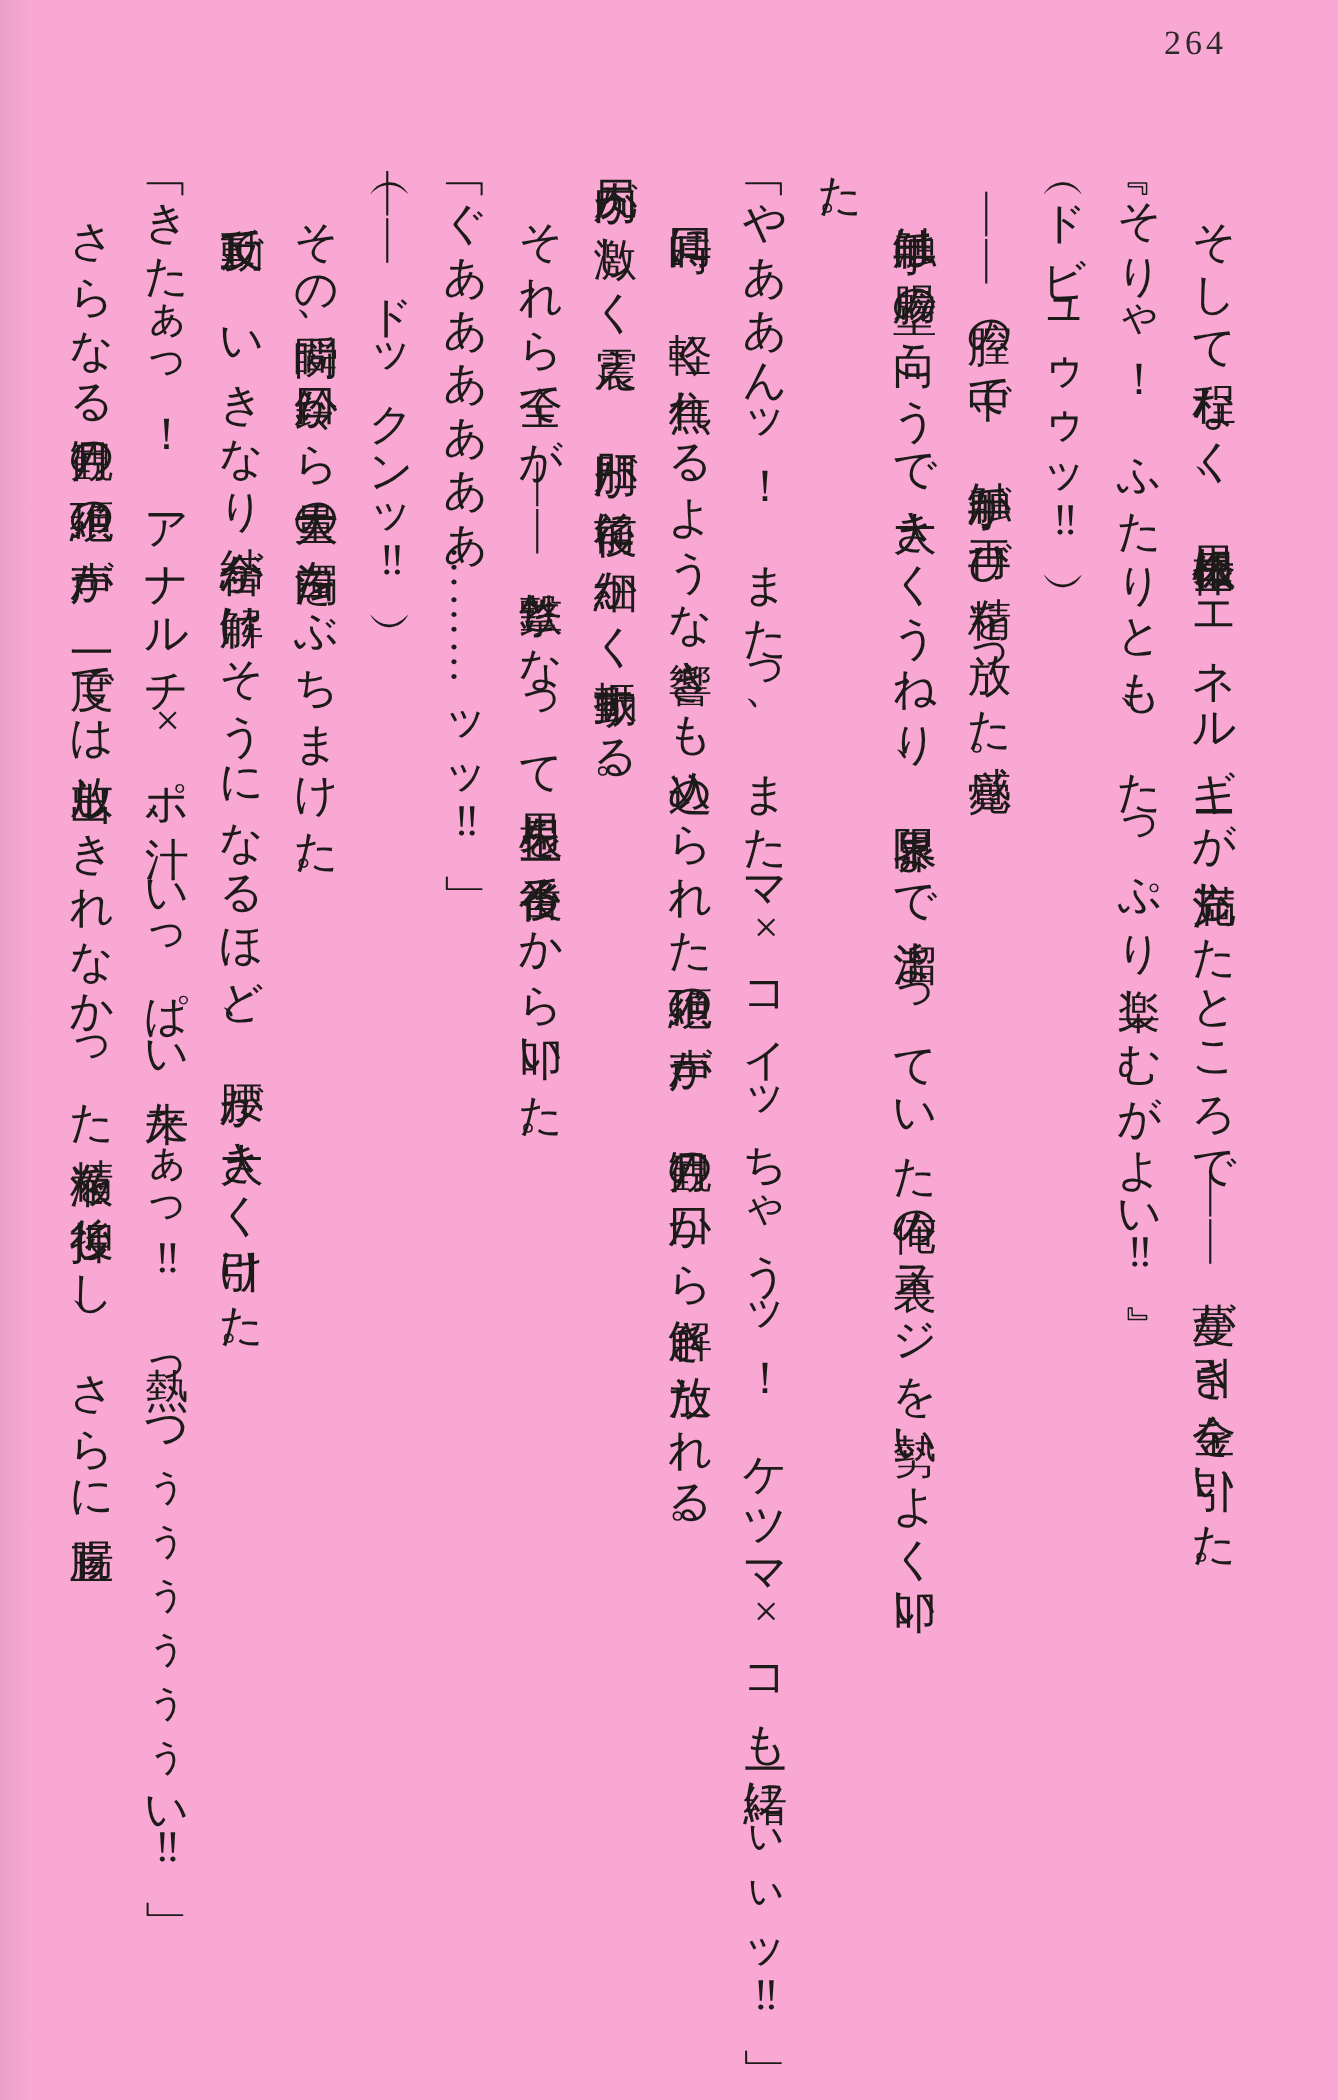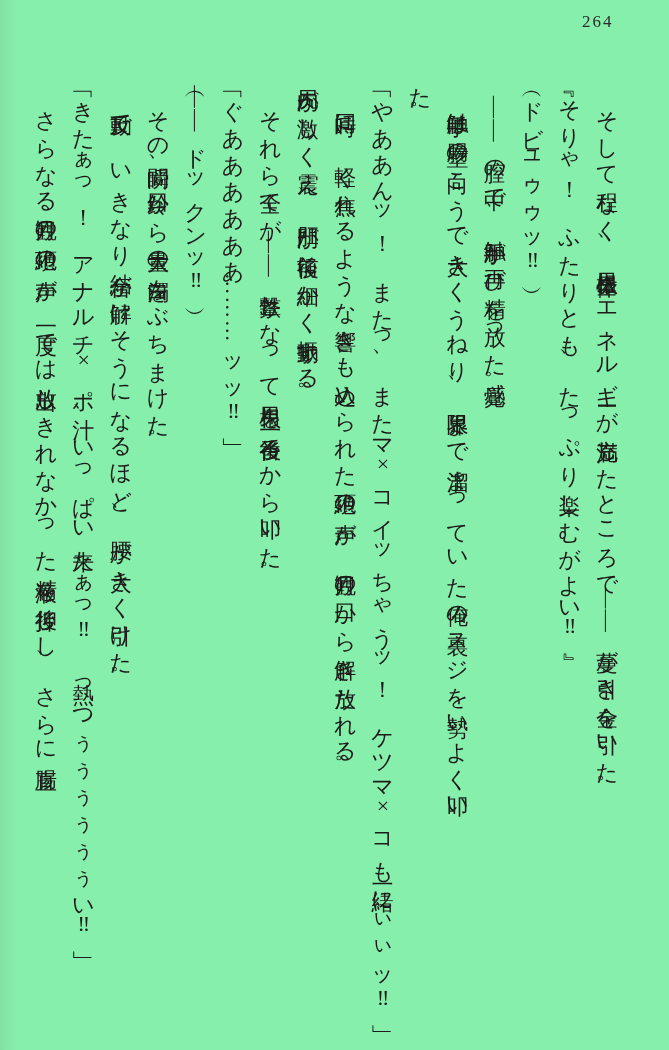--- a/index.html
+++ b/index.html
@@ -4,21 +4,21 @@
 <style>
   html, body {
     margin: 0;
     padding: 0;
     background: #e8e6e1;
   }
   .page {
     position: relative;
     width: 669px;
     height: 1050px;
-    background: #86efac;
+    background: #f9a8d4;
     overflow: hidden;
     font-family: "Liberation Serif", "DejaVu Serif", serif;
   }
   
   .page::before {
     content: "";
     position: absolute;
     left: 0; top: 0; bottom: 0;
     width: 16px;
     background: linear-gradient(to right, rgba(90,88,82,0.10), rgba(90,88,82,0));

